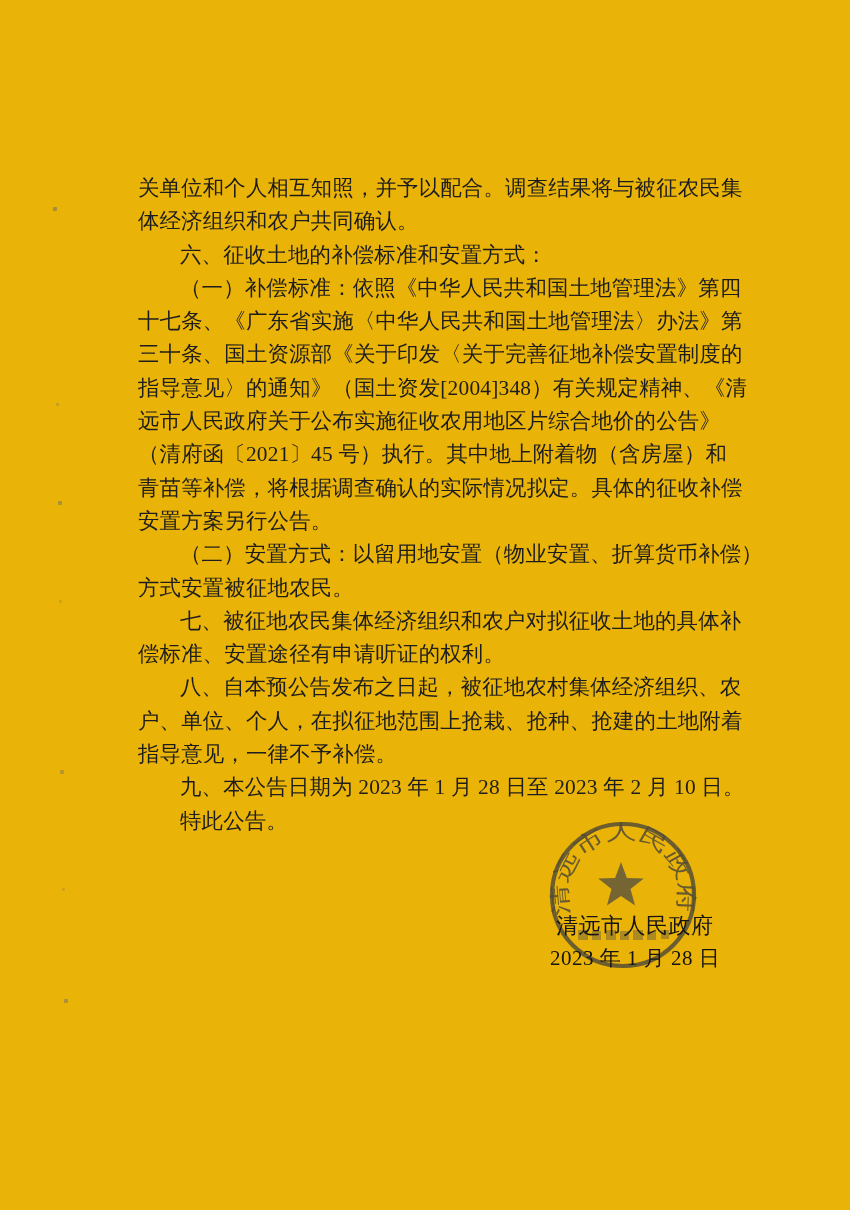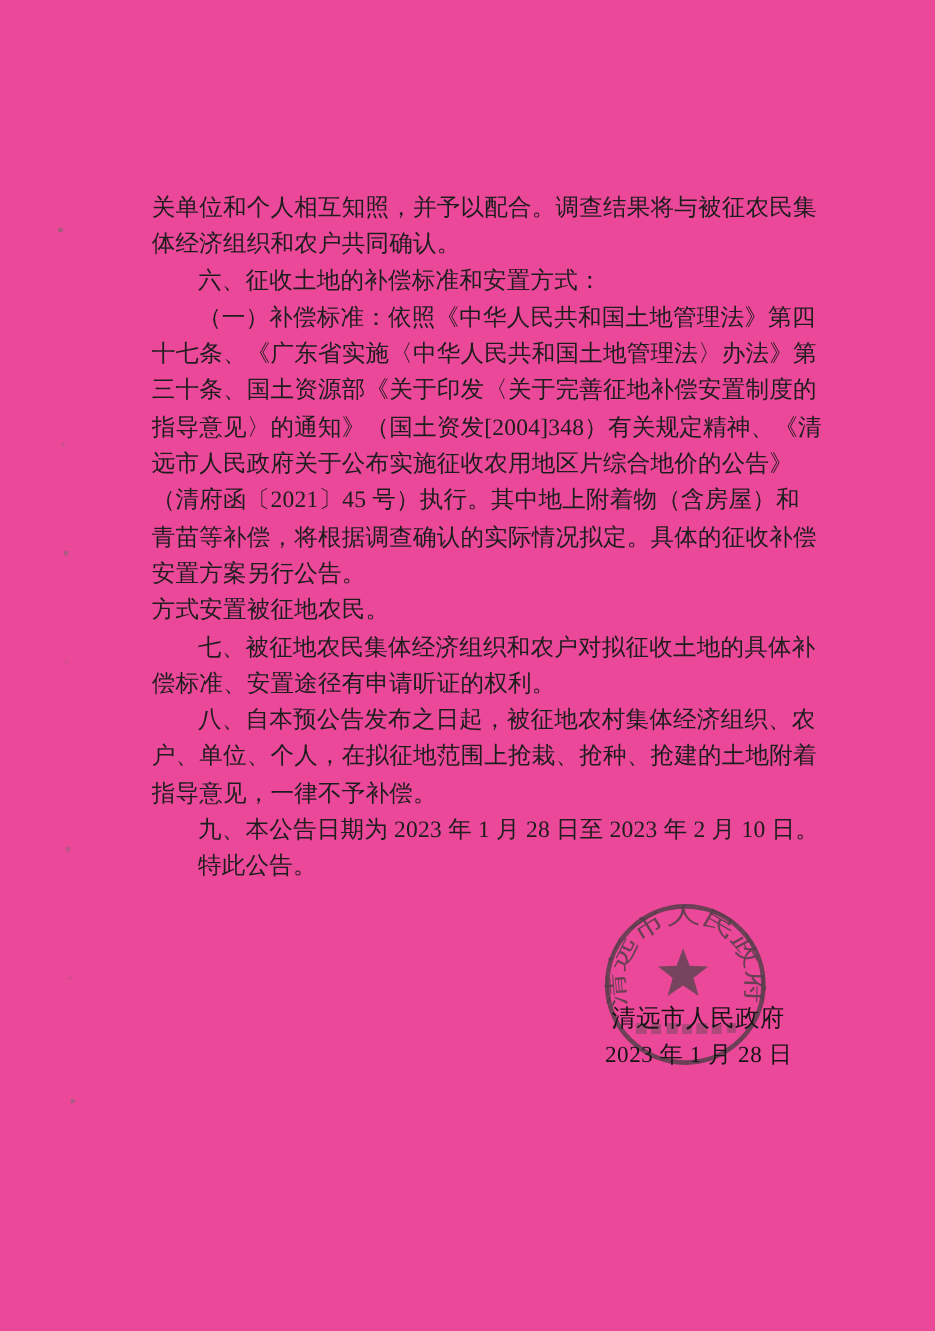--- a/index.html
+++ b/index.html
@@ -1,20 +1,20 @@
 <!DOCTYPE html>
 <html lang="zh"><head>
 <meta charset="utf-8">
 <style>
   html,body { margin:0; padding:0; background:#e9e9e9; }
   .page {
     position:relative;
     width:850px; height:1210px;
     margin:0 auto;
-    background:#ec4899;
+    background:#eab308;
     overflow:hidden;
     font-family:"Liberation Serif","DejaVu Serif",serif;
   }
   .text-block {
     position:absolute;
     left:138px; top:172px;
     width:606px;
     color:#1d1d1d;
     font-size:21.4px;
     line-height:33.3px;
@@ -48,20 +48,21 @@
       <div class="line">体经济组织和农户共同确认。</div>
       <div class="line indent">六、征收土地的补偿标准和安置方式：</div>
       <div class="line indent">（一）补偿标准：依照《中华人民共和国土地管理法》第四</div>
       <div class="line">十七条、《广东省实施〈中华人民共和国土地管理法〉办法》第</div>
       <div class="line">三十条、国土资源部《关于印发〈关于完善征地补偿安置制度的</div>
       <div class="line">指导意见〉的通知》（国土资发[2004]348）有关规定精神、《清</div>
       <div class="line">远市人民政府关于公布实施征收农用地区片综合地价的公告》</div>
       <div class="line">（清府函〔2021〕45 号）执行。其中地上附着物（含房屋）和</div>
       <div class="line">青苗等补偿，将根据调查确认的实际情况拟定。具体的征收补偿</div>
       <div class="line">安置方案另行公告。</div>
+      <div class="line indent">（二）安置方式：以留用地安置（物业安置、折算货币补偿）</div>
       <div class="line">方式安置被征地农民。</div>
       <div class="line indent">七、被征地农民集体经济组织和农户对拟征收土地的具体补</div>
       <div class="line">偿标准、安置途径有申请听证的权利。</div>
       <div class="line indent">八、自本预公告发布之日起，被征地农村集体经济组织、农</div>
       <div class="line">户、单位、个人，在拟征地范围上抢栽、抢种、抢建的土地附着</div>
       <div class="line">指导意见，一律不予补偿。</div>
       <div class="line indent">九、本公告日期为 2023 年 1 月 28 日至 2023 年 2 月 10 日。</div>
       <div class="line indent">特此公告。</div>
     </div>
 

